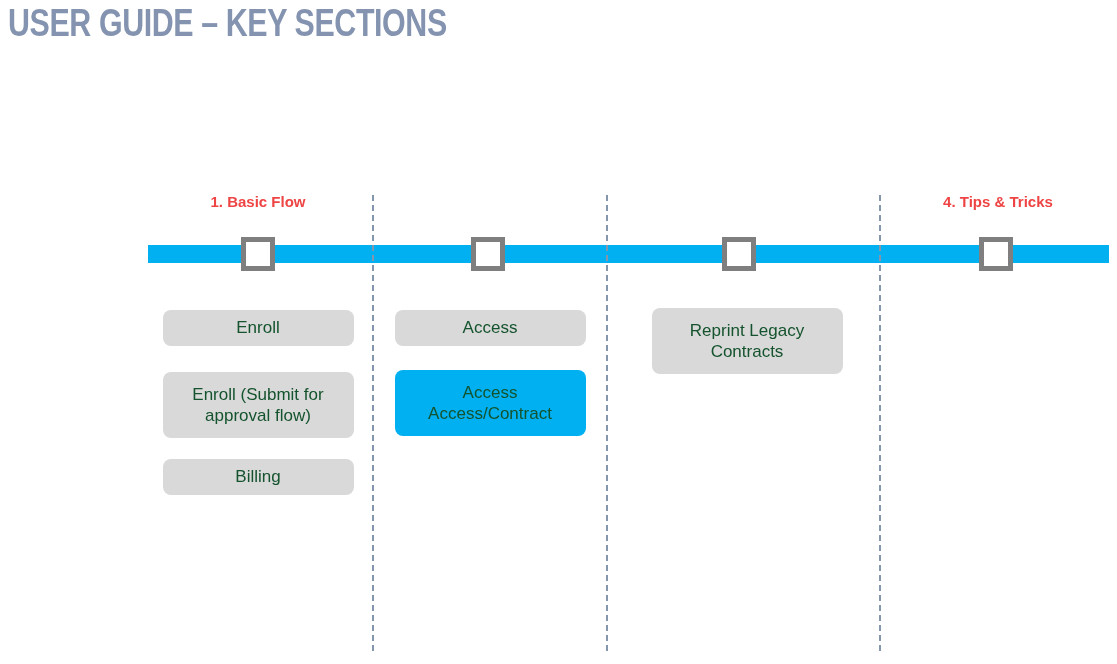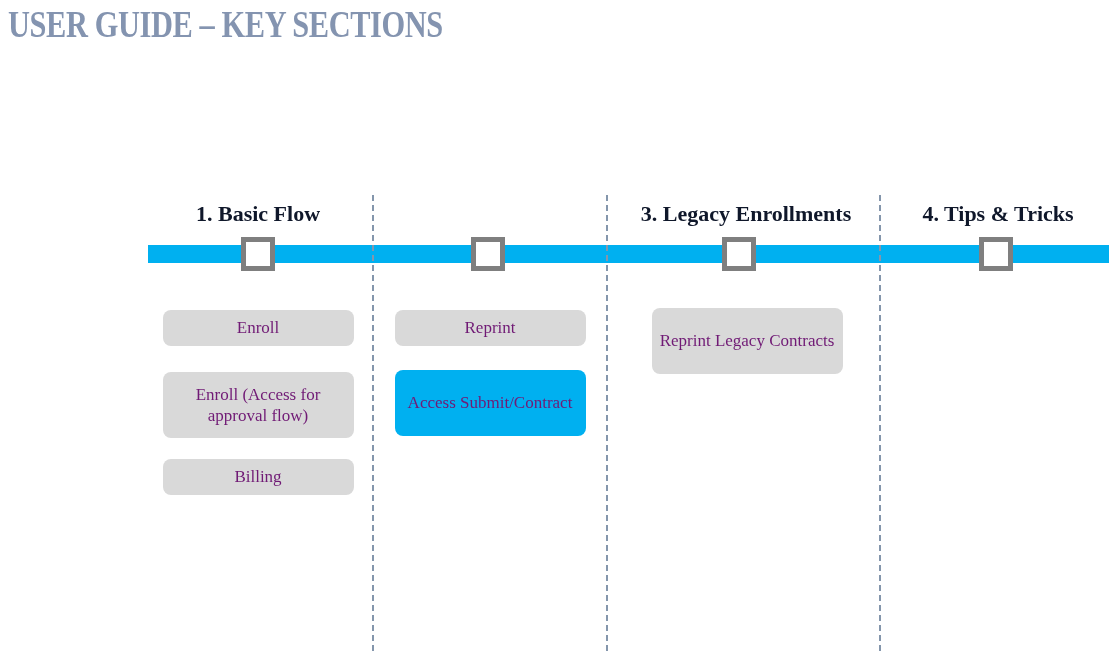--- a/index.html
+++ b/index.html
@@ -2,43 +2,43 @@
 <html><head>
 <meta charset="utf-8">
 <style>
   html, body { margin: 0; padding: 0; background: #ffffff; }
   .slide {
     position: relative;
     width: 1117px;
     height: 664px;
     background: #ffffff;
     overflow: hidden;
-    font-family: Liberation Serif, serif;
+    font-family: Liberation Sans, sans-serif;
   }
   .page-title {
     position: absolute;
     left: 8px;
     top: 2px;
     font-size: 38px;
     font-weight: bold;
     color: #8494B0;
     letter-spacing: -0.5px;
     transform: scaleX(0.80);
     transform-origin: left top;
     white-space: nowrap;
   }
   .section-header {
     position: absolute;
-    top: 201px;
+    top: 193px;
     width: 260px;
     margin-left: -130px;
     text-align: center;
-    font-size: 22px;
+    font-size: 15px;
     font-weight: bold;
-    color: #0f172a;
+    color: #ef4444;
     white-space: nowrap;
   }
   .timeline-bar {
     position: absolute;
     left: 148px;
     top: 245px;
     width: 961px;
     height: 18px;
     background: #00B0F0;
   }
@@ -61,21 +61,21 @@
       #8496AC 0px, #8496AC 6px,
       transparent 6px, transparent 10px
     );
   }
   .btn {
     position: absolute;
     width: 191px;
     margin-left: -95.5px;
     border-radius: 8px;
     background: #D9D9D9;
-    color: #701a75;
+    color: #14532d;
     font-size: 17px;
     line-height: 1.25;
     display: flex;
     align-items: center;
     justify-content: center;
     text-align: center;
     padding: 0 8px;
     box-sizing: border-box;
     cursor: pointer;
   }
@@ -84,36 +84,35 @@
   .h2line { height: 66px; }
 </style>
 </head>
 <body>
 
 <div class="slide">
 
   <div class="page-title">USER GUIDE – KEY SECTIONS</div>
 
   <div class="section-header" style="left:258px">1. Basic Flow</div>
-  <div class="section-header" style="left:746px">3. Legacy Enrollments</div>
   <div class="section-header" style="left:998px">4. Tips &amp; Tricks</div>
 
   <div class="timeline-bar"></div>
   <div class="timeline-node" style="left:258px"></div>
   <div class="timeline-node" style="left:488px"></div>
   <div class="timeline-node" style="left:739px"></div>
   <div class="timeline-node" style="left:996px"></div>
 
   <div class="divider" style="left:372px"></div>
   <div class="divider" style="left:606px"></div>
   <div class="divider" style="left:879px"></div>
 
   <div class="btn h1line" style="left:258px; top:310px">Enroll</div>
-  <div class="btn h2line" style="left:258px; top:372px">Enroll (Access for approval flow)</div>
+  <div class="btn h2line" style="left:258px; top:372px">Enroll (Submit for approval flow)</div>
   <div class="btn h1line" style="left:258px; top:459px">Billing</div>
 
-  <div class="btn h1line" style="left:490px; top:310px">Reprint</div>
-  <div class="btn h2line highlight" style="left:490px; top:370px">Access Submit/Contract</div>
+  <div class="btn h1line" style="left:490px; top:310px">Access</div>
+  <div class="btn h2line highlight" style="left:490px; top:370px">Access Access/Contract</div>
 
   <div class="btn h2line" style="left:747px; top:308px">Reprint Legacy Contracts</div>
 
 
 </div>
 
 </body></html>

